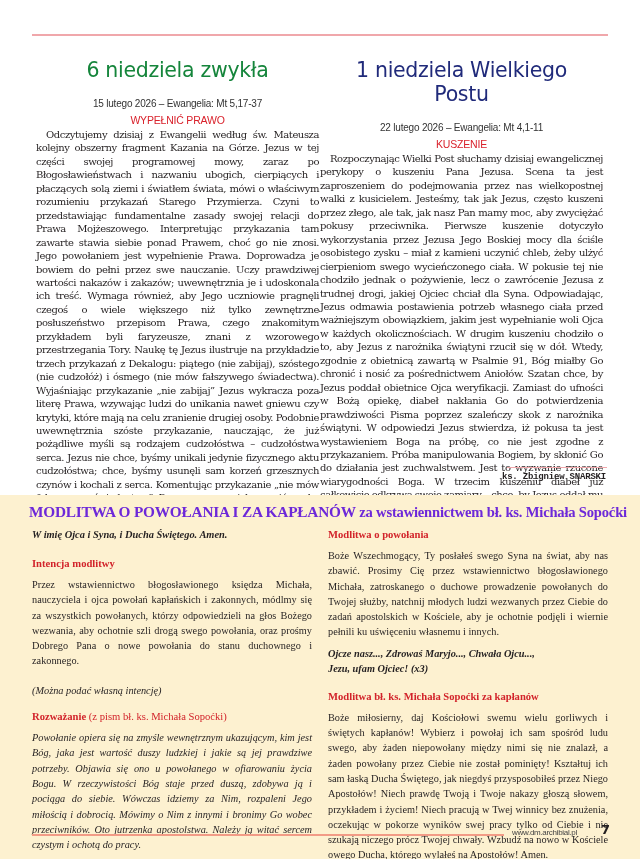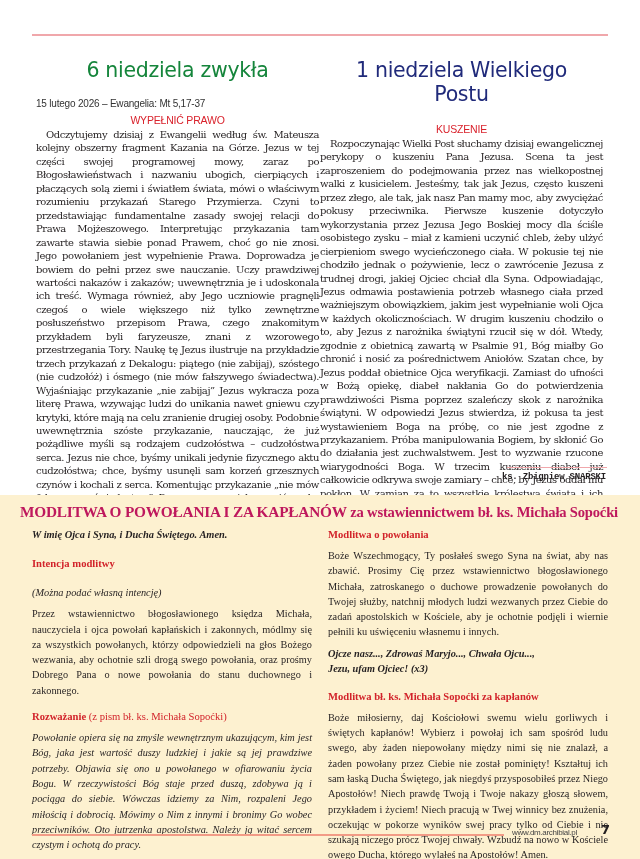--- a/index.html
+++ b/index.html
@@ -14,42 +14,42 @@
   .col.left { left:36px; }
   .col.right { left:320px; }
   .sunday-title {
     font-family:"DejaVu Sans", sans-serif; font-size:20.5px; line-height:24px;
     text-align:center; letter-spacing:-0.3px; margin:16px; font-weight:normal;
   }
   .left .sunday-title { color:#15853b; }
   .right .sunday-title { color:#202a7a; }
   .gospel-ref {
     font-family:"Liberation Sans", sans-serif; font-size:10px; line-height:12px;
-    text-align:left; color:#333; margin-top:16px; letter-spacing:-0.2px;
+    text-align:center; color:#333; margin-top:16px; letter-spacing:-0.2px;
   }
   .theme {
     font-family:"Liberation Sans", sans-serif; font-size:10.5px; line-height:14px;
     text-align:center; color:#d9212b; margin-top:3px; letter-spacing:-0.2px;
   }
   .homily {
     font-family:"DejaVu Serif", serif; font-size:10px; line-height:13.45px;
     text-align:justify; color:#231f20; margin-top:1px; letter-spacing:-0.42px;
     text-indent:10px; word-spacing:-0.3px;
   }
   .author-rule { position:absolute; left:507px; top:467px; width:100px; height:1px; background:#f0a7ab; }
   .author {
     position:absolute; right:34px; top:472px;
     font-family:Liberation Mono, monospace; font-weight:bold; font-size:9px; color:#231f20; letter-spacing:-0.2px;
   }
   .prayer-box {
     position:absolute; left:0; top:495px; width:640px; height:364px; background:#fdf1d0;
   }
   .prayer-title {
-    position:absolute; left:20px; top:503px; width:580px;
-    font-family:"Liberation Serif", serif; font-size:15.3px; font-weight:bold; color:#be185d; letter-spacing:-0.2px;
+    position:absolute; left:29px; top:503px; width:580px;
+    font-family:"Liberation Serif", serif; font-size:15.3px; font-weight:bold; color:#6d28d9; letter-spacing:-0.2px;
     white-space:nowrap;
   }
   .prayer-title .sub { font-weight:bold; font-size:14.6px; }
   .pcol { position:absolute; top:528px; width:280px; font-family:"Liberation Serif", serif; color:#231f20; }
   .pcol.left { left:32px; }
   .pcol.right { left:328px; }
   .invocation { font-style:italic; font-weight:bold; font-size:10.4px; line-height:14px; margin:0; }
   .sec-head { font-weight:bold; color:#d2232a; font-size:10.6px; line-height:14px; margin:0; }
   .sec-head .light { font-weight:normal; }
   .ptext { font-size:10.3px; line-height:15.3px; text-align:justify; margin:0; }
@@ -73,38 +73,39 @@
 
 <section class="col left">
   <h1 class="sunday-title">6 niedziela zwykła</h1>
   <div class="gospel-ref">15 lutego 2026 – Ewangelia: Mt 5,17-37</div>
   <div class="theme">WYPEŁNIĆ PRAWO</div>
   <p class="homily">Odczytujemy dzisiaj z Ewangelii według św. Mateusza kolejny obszerny fragment Kazania na Górze. Jezus w tej części swojej programowej mowy, zaraz po Błogosławieństwach i nazwaniu ubogich, cierpiących i płaczących solą ziemi i światłem świata, mówi o właściwym rozumieniu przykazań Starego Przymierza. Czyni to przedstawiając fundamentalne zasady swojej relacji do Prawa Mojżeszowego. Interpretując przykazania tam zawarte stawia siebie ponad Prawem, choć go nie znosi. Jego powołaniem jest wypełnienie Prawa. Doprowadza je bowiem do pełni przez swe nauczanie. Uczy prawdziwej wartości nakazów i zakazów; uwewnętrznia je i udoskonala ich treść. Wymaga również, aby Jego uczniowie pragnęli czegoś o wiele większego niż tylko zewnętrzne posłuszeństwo przepisom Prawa, czego znakomitym przykładem byli faryzeusze, znani z wzorowego przestrzegania Tory. Naukę tę Jezus ilustruje na przykładzie trzech przykazań z Dekalogu: piątego (nie zabijaj), szóstego (nie cudzołóż) i ósmego (nie mów fałszywego świadectwa). Wyjaśniając przykazanie „nie zabijaj” Jezus wykracza poza literę Prawa, wzywając ludzi do unikania nawet gniewu czy krytyki, które mają na celu zranienie drugiej osoby. Podobnie uwewnętrznia szóste przykazanie, nauczając, że już pożądliwe myśli są rodzajem cudzołóstwa – cudzołóstwa serca. Jezus nie chce, byśmy unikali jedynie fizycznego aktu cudzołóstwa; chce, byśmy usunęli sam korzeń grzesznych czynów i kochali z serca. Komentując przykazanie „nie mów fałszywego świadectwa” Pan wzywa swoich uczniów, aby wcale nie przysięgali. Jezus nie chce, aby ludzi byli godni zaufania tylko wtedy gdy zobowiążą się przysięgą. Pragnie, aby Jego uczniowie byli prawdomówni zawsze. Przez dzisiejsze słowo Pan wzywa nas, abyśmy wykraczali poza zewnętrzne posłuszeństwo względem nakazów prawa i naśladowali doskonałą miłość Ojca Niebieskiego.</p>
 </section>
 
 <section class="col right">
   <h1 class="sunday-title">1 niedziela Wielkiego Postu</h1>
+  <div class="gospel-ref">22 lutego 2026 – Ewangelia: Mt 4,1-11</div>
   <div class="theme">KUSZENIE</div>
   <p class="homily">Rozpoczynając Wielki Post słuchamy dzisiaj ewangelicznej perykopy o kuszeniu Pana Jezusa. Scena ta jest zaproszeniem do podejmowania przez nas wielkopostnej walki z kusicielem. Jesteśmy, tak jak Jezus, często kuszeni przez złego, ale tak, jak nasz Pan mamy moc, aby zwyciężać pokusy przeciwnika. Pierwsze kuszenie dotyczyło wykorzystania przez Jezusa Jego Boskiej mocy dla ściśle osobistego zysku – miał z kamieni uczynić chleb, żeby ulżyć cierpieniom swego wycieńczonego ciała. W pokusie tej nie chodziło jednak o pożywienie, lecz o zawrócenie Jezusa z trudnej drogi, jakiej Ojciec chciał dla Syna. Odpowiadając, Jezus odmawia postawienia potrzeb własnego ciała przed ważniejszym obowiązkiem, jakim jest wypełnianie woli Ojca w każdych okolicznościach. W drugim kuszeniu chodziło o to, aby Jezus z narożnika świątyni rzucił się w dół. Wtedy, zgodnie z obietnicą zawartą w Psalmie 91, Bóg miałby Go chronić i nosić za pośrednictwem Aniołów. Szatan chce, by Jezus poddał obietnice Ojca weryfikacji. Zamiast do ufności w Bożą opiekę, diabeł nakłania Go do potwierdzenia prawdziwości Pisma poprzez szaleńczy skok z narożnika świątyni. W odpowiedzi Jezus stwierdza, iż pokusa ta jest wystawieniem Boga na próbę, co nie jest zgodne z przykazaniem. Próba manipulowania Bogiem, by skłonić Go do działania jest zuchwalstwem. Jest to wyzwanie rzucone wiarygodności Boga. W trzecim kuszeniu diabeł już całkowicie odkrywa swoje zamiary – chce, by Jezus oddał mu pokłon. W zamian za to wszystkie królestwa świata i ich przepych będą należały do Niego. Jest to propozycja, by Jezus na skróty osiągnął mesjańskie cele. Władza królewska i międzynarodowa chwała mogą stać się Jego udziałem bez jakiegokolwiek poniżenia i krzyża. Odpowiedzią Jezusa jest postawienie Boga na pierwszym miejscu. Tylko Bóg jest dawcą wszystkiego: bogactwa, sławy, życia – błogosławieństwa.</p>
 </section>
 
 <div class="author-rule"></div>
 <div class="author">ks. Zbigniew SNARSKI</div>
 
 <div class="prayer-box"></div>
 
 <div class="prayer-title">
   <span>MODLITWA O POWOŁANIA I ZA KAPŁANÓW</span><span class="sub"> za wstawiennictwem bł. ks. Michała Sopoćki</span>
 </div>
 
 <div class="pcol left">
   <p class="invocation">W imię Ojca i Syna, i Ducha Świętego. Amen.</p>
   <p class="sec-head" style="margin-top:15px">Intencja modlitwy</p>
+  <p class="ptext" style="margin-top:6px">Przez wstawiennictwo błogosławionego księdza Michała, nauczyciela i ojca powołań kapłańskich i zakonnych, módlmy się za wszystkich powołanych, którzy odpowiedzieli na głos Bożego wezwania, aby ochotnie szli drogą swego powołania, oraz prośmy Dobrego Pana o nowe powołania do stanu duchownego i zakonnego.</p>
   <p class="ptext it" style="margin-top:14px">(Można podać własną intencję)</p>
-  <p class="ptext" style="margin-top:6px">Przez wstawiennictwo błogosławionego księdza Michała, nauczyciela i ojca powołań kapłańskich i zakonnych, módlmy się za wszystkich powołanych, którzy odpowiedzieli na głos Bożego wezwania, aby ochotnie szli drogą swego powołania, oraz prośmy Dobrego Pana o nowe powołania do stanu duchownego i zakonnego.</p>
   <p class="sec-head" style="margin-top:12px">
     <span>Rozważanie</span><span class="light"> (z pism bł. ks. Michała Sopoćki)</span>
   </p>
   <p class="ptext it" style="margin-top:6px">Powołanie opiera się na zmyśle wewnętrznym ukazującym, kim jest Bóg, jaka jest wartość duszy ludzkiej i jakie są jej prawdziwe potrzeby. Objawia się ono u powołanego w ofiarowaniu życia Bogu. W rzeczywistości Bóg staje przed duszą, zdobywa ją i pociąga do siebie. Wówczas idziemy za Nim, rozpaleni Jego miłością i dobrocią. Mówimy o Nim z innymi i bronimy Go wobec przeciwników. Oto jutrzenka apostolstwa. Należy ją witać sercem czystym i ochotą do pracy.</p>
 </div>
 
 <div class="pcol right">
   <p class="sec-head">Modlitwa o powołania</p>
   <p class="ptext" style="margin-top:6px">Boże Wszechmogący, Ty posłałeś swego Syna na świat, aby nas zbawić. Prosimy Cię przez wstawiennictwo błogosławionego Michała, zatroskanego o duchowe prowadzenie powołanych do Twojej służby, natchnij młodych ludzi wezwanych przez Ciebie do zadań apostolskich w Kościele, aby je ochotnie podjęli i wiernie pełnili ku uświęceniu własnemu i innych.</p>
   <p class="bold-it" style="margin-top:6px">Ojcze nasz..., Zdrowaś Maryjo..., Chwała Ojcu...,</p>

